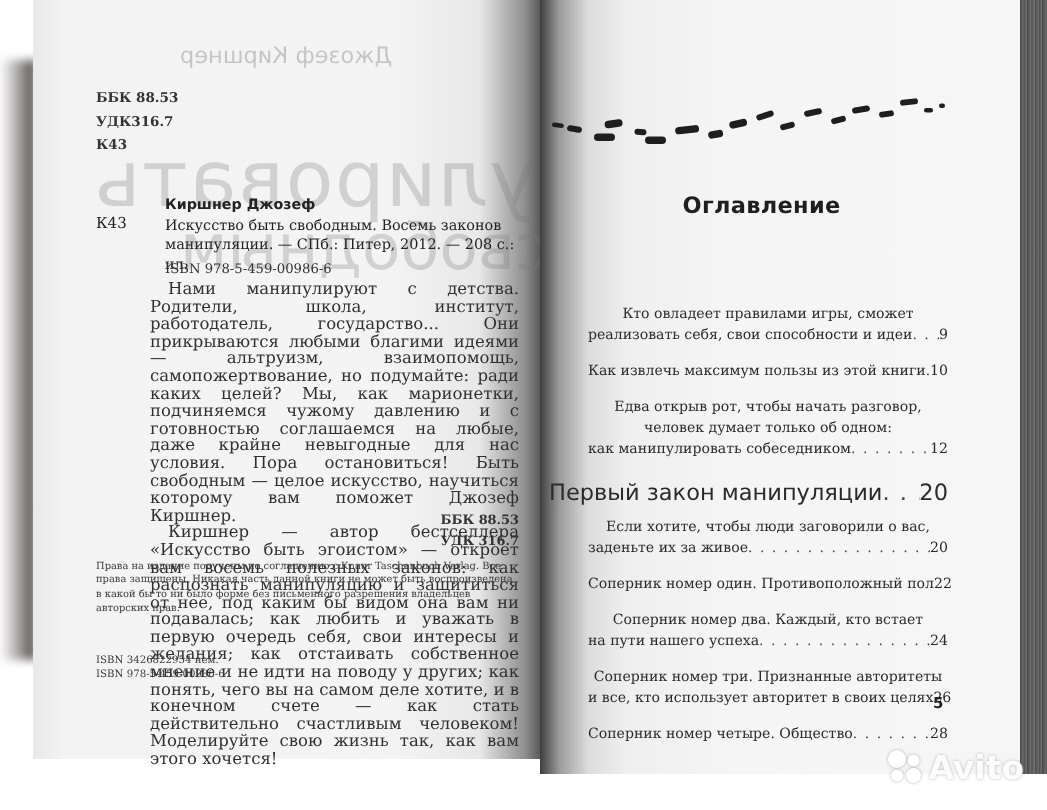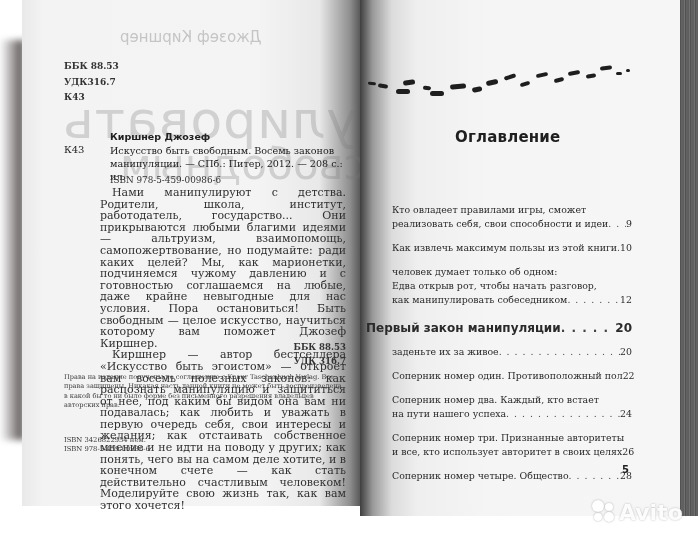--- a/index.html
+++ b/index.html
@@ -27,22 +27,22 @@
   .classif{position:absolute;left:260px;top:340px;width:86px;text-align:right;font-size:8.6px;line-height:14px;font-weight:bold;color:#333;}
   .rights{position:absolute;left:64px;top:373px;width:282px;font-size:6.6px;line-height:9.4px;color:#3a3a3a;}
   .isbns{position:absolute;left:64px;top:421px;font-size:6.8px;line-height:9.4px;color:#3a3a3a;margin-top:15px;}
   .copys{position:absolute;left:180px;top:421px;width:170px;font-size:6.8px;line-height:9.4px;color:#3a3a3a;}
   .copys div{text-indent:-8px;padding-left:8px;}
   
   .footprints{position:absolute;left:368px;top:60px;width:270px;height:40px;}
   .toc-title{position:absolute;left:455px;top:128px;font-family:"DejaVu Sans",sans-serif;font-weight:bold;font-size:15px;color:#1f1f1f;letter-spacing:0.2px;}
   .toc{position:absolute;left:392px;top:203px;width:240px;font-size:9.4px;line-height:14px;color:#2a2a2a;}
   .toc-entry{position:relative;margin-bottom:10px;}
-  .toc-entry.sub{margin-left:0;}
-  .toc-entry.section{margin-left:-26px;font-family:"DejaVu Sans",sans-serif;font-weight:bold;font-size:12px;}
+  .toc-entry.sub{margin-left:0;text-align:center;}
+  .toc-entry.section{margin-left:-26px;font-family:"DejaVu Sans",sans-serif;font-weight:normal;font-size:15px;}
   .toc-line{display:flex;white-space:nowrap;}
   .toc-line .txt{flex:0 0 auto;}
   .toc-line .dots{flex:1 1 auto;overflow:hidden;color:#444;letter-spacing:1px;}
   .toc-line .dots::after{content:". . . . . . . . . . . . . . . . . . . . . . . . . . . . . . . . . . . . . . . . . . .";}
   .toc-line .pg{flex:0 0 auto;}
   .pagenum{position:absolute;left:622px;top:464px;font-family:"DejaVu Sans",sans-serif;font-weight:bold;font-size:10px;color:#222;}
   .watermark{position:absolute;left:592px;top:500px;display:flex;align-items:flex-start;gap:5px;color:rgba(255,255,255,0.95);font-family:"DejaVu Sans",sans-serif;font-size:22px;font-weight:bold;text-shadow:0 0 2px rgba(120,120,120,0.55);}
   .watermark .dots4{position:relative;width:22px;height:22px;}
   .watermark .dots4 span{position:absolute;border-radius:50%;background:#fff;box-shadow:0 0 2px rgba(120,120,120,0.6);}
 </style>
@@ -124,36 +124,37 @@
         </div>
     </div>
     <div class="toc-entry sub">
       <div class="toc-line">
           <span class="txt">Как извлечь максимум пользы из этой книги</span>
           <span class="dots"></span>
           <span class="pg">10</span>
         </div>
     </div>
     <div class="toc-entry sub">
+      <div>Едва открыв рот, чтобы начать разговор,</div>
       <div>человек думает только об одном:</div>
-      <div>Едва открыв рот, чтобы начать разговор,</div>
       <div class="toc-line">
           <span class="txt">как манипулировать собеседником</span>
           <span class="dots"></span>
           <span class="pg">12</span>
         </div>
     </div>
     <div class="toc-entry section" style="margin-top:14px;">
       <div class="toc-line">
           <span class="txt">Первый закон манипуляции</span>
           <span class="dots"></span>
           <span class="pg">20</span>
         </div>
     </div>
     <div class="toc-entry sub">
+      <div>Если хотите, чтобы люди заговорили о вас,</div>
       <div class="toc-line">
           <span class="txt">заденьте их за живое</span>
           <span class="dots"></span>
           <span class="pg">20</span>
         </div>
     </div>
     <div class="toc-entry sub">
       <div class="toc-line">
           <span class="txt">Соперник номер один. Противоположный пол</span>
           <span class="dots"></span>

